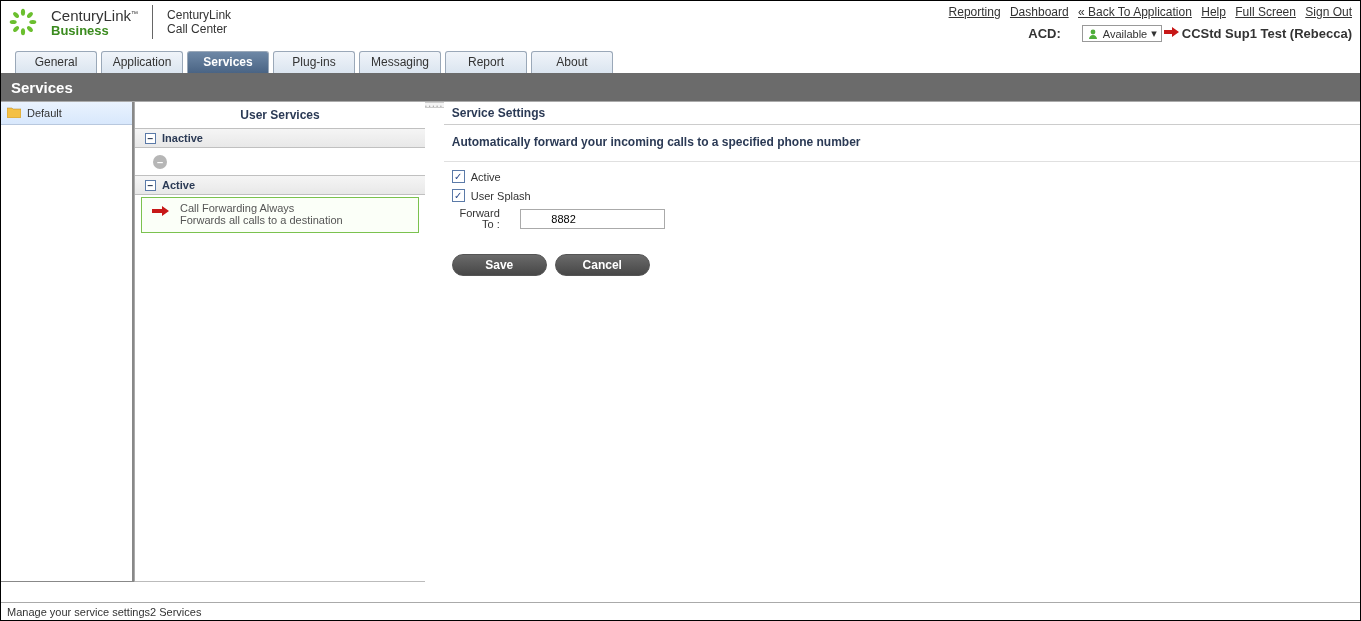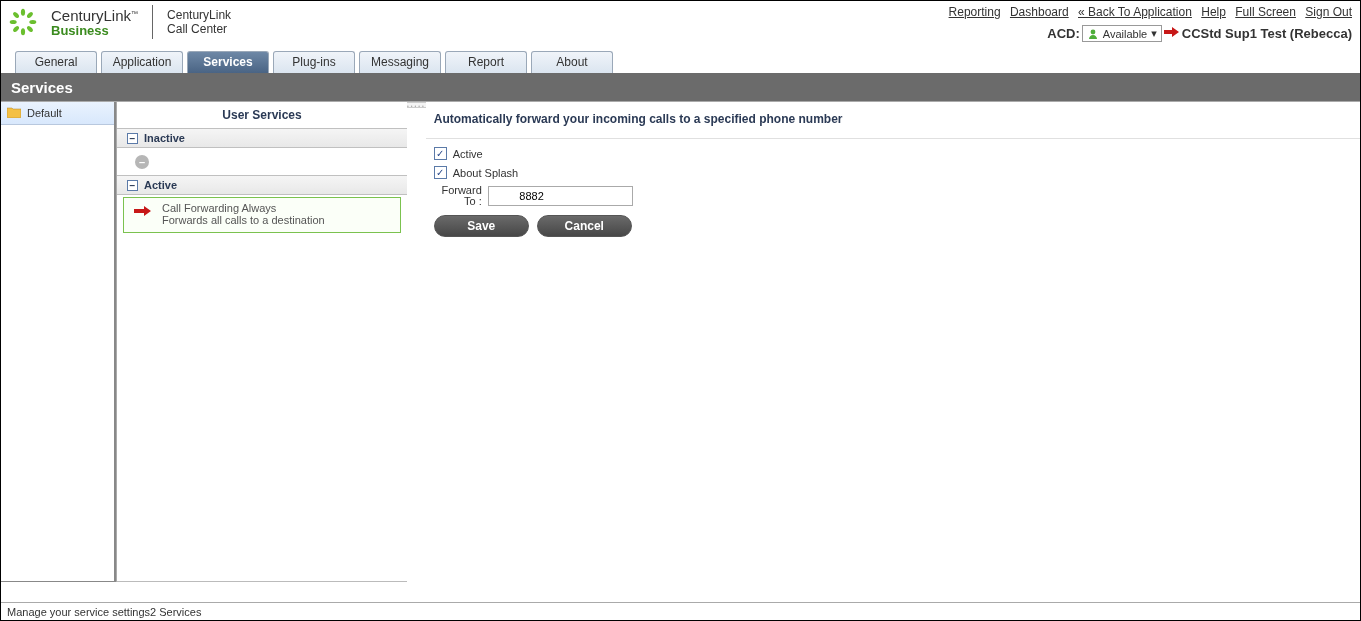--- a/index.html
+++ b/index.html
@@ -30,21 +30,21 @@
   .brand-left .sub { font-size: 13px; color: #3b8b1f; font-weight: bold; }
   .brand-divider { width: 1px; height: 34px; background: #666; }
   .brand-right { font-size: 12px; color: #333; line-height: 14px; }
   .header-right { text-align: right; }
   .top-links { font-size: 12px; color: #333; margin-bottom: 6px; }
   .top-links a { color: #333; text-decoration: underline; margin-left: 6px; cursor: pointer; }
   .acd-row { font-size: 13px; color: #333; display: flex; align-items: center; justify-content: flex-end; gap: 2px; }
   .acd-row .acd-label { font-weight: bold; }
   .acd-availability {
     display: inline-flex; align-items: center; gap: 4px;
-    border: 1px solid #999; background: #fff; padding: 1px 4px; font-size: 11px;
+    border: 1px solid #999; background: #fff; padding: 1px 4px; font-size: 11px; margin-left: 19px;
   }
   .user-name { font-weight: bold; font-size: 13px; }
 
   
   .tabs { display: flex; gap: 4px; padding-left: 14px; height: 22px; }
   .tab {
     border: 1px solid #9aa8b8; border-bottom: none;
     padding: 3px 0; font-size: 12px; color: #333; background: linear-gradient(#f0f4f9,#dbe5f0);
     border-radius: 3px 3px 0 0; cursor: pointer; width: 82px; text-align: center;
   }
@@ -54,21 +54,21 @@
 
   
   .titlebar {
     background: #6b6b6b; color: #fff; font-size: 15px; font-weight: bold;
     padding: 5px 10px; height: 28px; display: flex; align-items: center;
   }
 
   
   .main { display: flex; height: 481px; border-top: 1px solid #aaa; }
   .sidebar {
-    width: 115px; border-right: 1px solid #888; background: #fff; position: relative;
+    width: 133px; border-right: 1px solid #888; background: #fff; position: relative;
   }
   .sidebar-inner { border: 1px solid #888; border-top: none; border-left: none; height: 100%; }
   .tree-item {
     display: flex; align-items: center; gap: 6px; padding: 4px 6px;
     background: linear-gradient(#eaf3fe,#d8e8fc);
     border-bottom: 1px solid #b8c8de;
     font-size: 11px; cursor: pointer;
   }
   .folder-icon { display:inline-block; }
 
@@ -99,21 +99,21 @@
 
   .services-list-area { flex: 0 0 290px; overflow: auto; border-bottom: 1px solid #bbb; position: relative; }
   .drag-handle { height: 6px; background: #f4f4f4; border-top:1px solid #ccc; border-bottom:1px solid #ccc; text-align:center; color:#aaa; font-size: 5px; letter-spacing: 2px; cursor: row-resize; }
 
   .settings-area { flex: 1; padding: 0; }
   .settings-title { font-size: 12px; font-weight: bold; color: #2b3a55; padding: 4px 8px; border-bottom: 1px solid #ccc;}
   .settings-desc { font-size: 12px; font-weight: bold; color: #2b3a55; padding: 10px 8px 12px 8px; border-bottom: 1px solid #e0e0e0;}
   .settings-form { padding: 8px 8px; }
   .chk-row { display:flex; align-items:center; gap:6px; margin-bottom: 6px; font-size: 11px;}
   .chk { width: 13px; height: 13px; border: 1px solid #5b7aa8; display:inline-flex; align-items:center; justify-content:center; font-size: 10px; color:#2b4b8b; background:#fff;}
-  .fwd-row { display:flex; align-items: center; gap: 6px; font-size: 11px; margin-top: 4px; margin-bottom: 8px;}
+  .fwd-row { display:flex; align-items: center; gap: 20px; font-size: 11px; margin-top: 4px; margin-bottom: 24px;}
   .fwd-label { width: 48px; text-align: right; line-height: 11px;}
   .fwd-input { width: 145px; height: 20px; border: 1px solid #aaa; padding: 2px 0; font-size: 11px; }
   .btn-row { display: flex; gap: 8px; }
   .btn {
     width: 95px; height: 22px; border: 1px solid #555; border-radius: 11px;
     background: linear-gradient(#6a6a6a,#474747); color: #fff; font-size: 12px; cursor: pointer;
     display:inline-flex; align-items:center; justify-content:center;font-weight:bold;
   }
 
   
@@ -234,29 +234,30 @@
         <div>
           <div class="title">Call Forwarding Always</div>
           <div class="desc">Forwards all calls to a destination</div>
         </div>
       </div>
     </div>
 
     <div class="drag-handle">•••••</div>
 
     <div class="settings-area">
+      <div class="settings-title">Service Settings</div>
       <div class="settings-desc">Automatically forward your incoming calls to a specified phone number</div>
       <div class="settings-form">
         <div class="chk-row">
           <span class="chk">✓</span>
           <span>Active</span>
         </div>
         <div class="chk-row">
           <span class="chk">✓</span>
-          <span>About Splash</span>
+          <span>User Splash</span>
         </div>
         <div class="fwd-row">
           <div class="fwd-label">Forward To :</div>
           <input class="fwd-input" value="          8882" style="">
         </div>
         <div class="btn-row">
           <div class="btn">Save</div>
           <div class="btn">Cancel</div>
         </div>
       </div>

